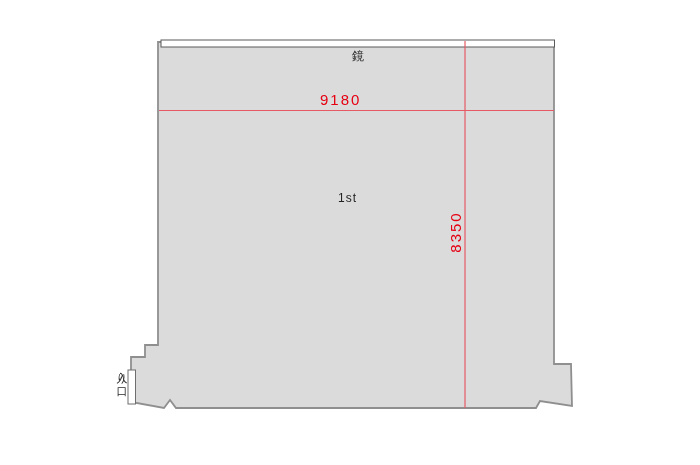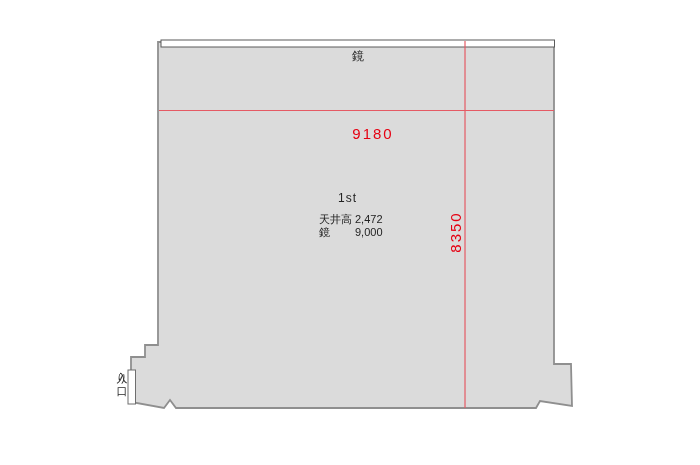--- a/index.html
+++ b/index.html
@@ -26,28 +26,26 @@
   }
   .mirror-label {
     left: 345px;
     top: 48px;
     width: 26px;
     text-align: center;
     font-size: 12px;
     color: #2a2a2a;
   }
   .dim-width {
-    left: 336px;
+    left: 320px;
     top: 91px;
     width: 74px;
-    text-align: center;
     font-size: 15px;
     letter-spacing: 2px;
     color: #e60012;
-    margin-top: 34px;
   }
   .dim-depth {
     left: 425px;
     top: 224px;
     width: 60px;
     height: 16px;
     text-align: center;
     font-size: 15px;
     letter-spacing: 2px;
     color: #e60012;
@@ -100,24 +98,16 @@
   </svg>
 
   <div class="overlay mirror-label">鏡</div>
 
   <div class="overlay dim-width">9180</div>
 
   <div class="overlay dim-depth">8350</div>
 
   <div class="overlay room-name">1st</div>
 
-  <div class="overlay specs">
-    <div class="spec-row">
-      <span class="spec-label">天井高</span><span class="spec-value">2,472</span>
-    </div>
-    <div class="spec-row">
-      <span class="spec-label">鏡</span><span class="spec-value">9,000</span>
-    </div>
-  </div>
 
   <div class="overlay entrance-label">入り口</div>
 
 </div>
 
 </body></html>

